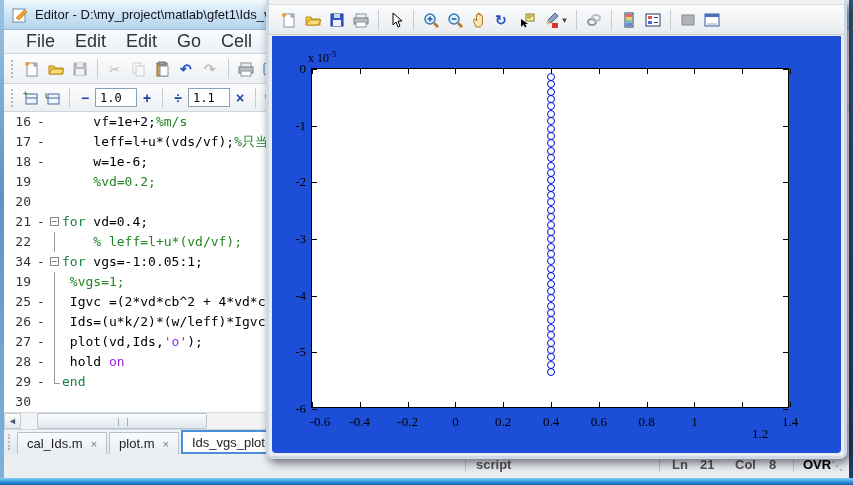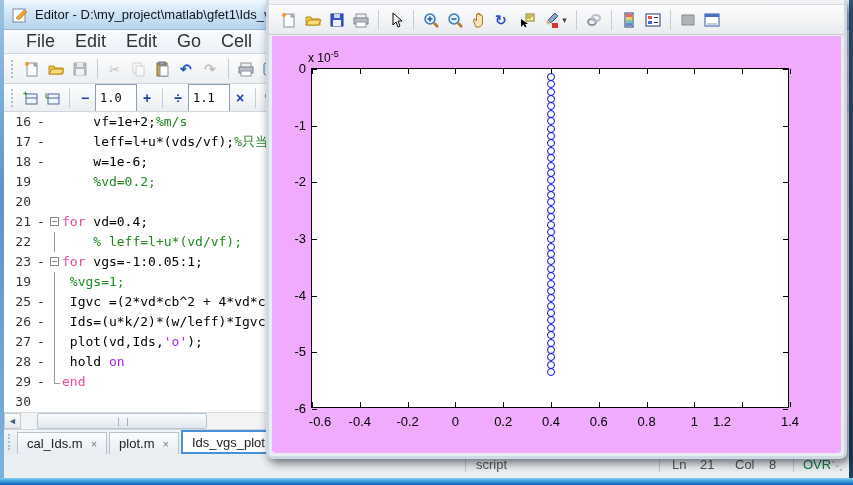--- a/index.html
+++ b/index.html
@@ -27,33 +27,33 @@
   .toolbar { position:absolute; left:4px; right:4px; display:flex; align-items:center;
       background:linear-gradient(180deg,#fdfdfd,#eceff2); border-bottom:1px solid #cfd6dd; overflow:hidden; white-space:nowrap;}
   #toolbar1 { top:54px; height:30px; padding-left:6px; }
   #toolbar2 { top:84px; height:28px; padding-left:6px; }
   .tb-grip { width:5px; height:18px; border-left:2px dotted #b4bcc4; margin:0 4px 0 1px; }
   .tb-sep  { width:1px; height:20px; background:#c4ccd4; margin:0 5px; }
   .tb-btn { width:24px; height:24px; display:flex; align-items:center; justify-content:center; border-radius:3px; }
   .tb-btn.small { width:22px; height:22px; }
   .tb-btn svg { display:block; }
   .tb-btn.disabled { opacity:.38; filter:grayscale(85%); }
-  .num-field { width:42px; height:28px; border:1px solid #8aa0b4; background:#fff; font-size:12px;
+  .num-field { width:42px; height:19px; border:1px solid #8aa0b4; background:#fff; font-size:12px;
       font-family:"DejaVu Sans Mono",monospace; padding:1px 4px; color:#000; }
   .op-btn { color:#1a3faa; font-weight:bold; font-size:14px; width:20px; text-align:center; }
   .pct { color:#2e8b2e; font-size:13px; font-weight:bold; margin-left:4px; }
 
   
   #code-area { position:absolute; left:4px; right:4px; top:112px; height:300px; background:#fff; overflow:hidden; }
   .code-line { display:flex; height:20px; line-height:20px; font-family:"DejaVu Sans Mono",monospace; font-size:13px; white-space:pre; }
   .ln  { width:30px; text-align:right; color:#333; flex:0 0 auto; padding-right:3px; background:#fff; }
   .ex  { width:14px; text-align:center; color:#333; flex:0 0 auto; background:#fff; }
   .fold{ width:14px; flex:0 0 auto; position:relative; }
   .codetext { flex:1; }
-  .tk-plain{color:#000;} .tk-comment{color:#228522;} .tk-keyword{color:#ec4899;} .tk-string{color:#a020f0;}
+  .tk-plain{color:#000;} .tk-comment{color:#228522;} .tk-keyword{color:#15803d;} .tk-string{color:#a020f0;}
   .fold-open { position:absolute; left:2px; top:5px; width:9px; height:9px; border:1px solid #888; background:#fff;
       font-size:9px; line-height:7px; text-align:center; color:#555; }
   .fold-line::before { content:""; position:absolute; left:6px; top:0; bottom:0; border-left:1px solid #999; }
   .fold-end::before  { content:""; position:absolute; left:6px; top:0; height:11px; width:5px;
       border-left:1px solid #999; border-bottom:1px solid #999; }
 
   
   #hscroll { position:absolute; left:4px; right:4px; top:412px; height:17px; background:#f2f3f5; border-top:1px solid #d8dce0; display:flex; }
   .sb-btn { width:17px; height:16px; background:linear-gradient(180deg,#fdfdfd,#e4e8ec); border:1px solid #c2cad2;
       font-size:9px; color:#4a6078; display:flex; align-items:center; justify-content:center; }
@@ -65,38 +65,38 @@
   
   #tabbar { position:absolute; left:4px; right:4px; top:429px; height:25px;
       background:linear-gradient(180deg,#f2f5f9,#e2e9f1); border-top:1px solid #cfd6de; display:flex; align-items:flex-end; padding-left:2px; }
   .tab-grip { width:5px; height:16px; border-left:2px dotted #b4bcc4; margin:0 4px 4px 2px; }
   .doc-tab { height:22px; display:flex; align-items:center; gap:8px; padding:0 9px; font-size:13px; color:#222;
       border:1px solid #b6c2ce; border-bottom:none; background:linear-gradient(180deg,#fafbfc,#e8edf3); margin-right:2px; }
   .doc-tab .x { color:#777; font-size:11px; }
   .doc-tab.active { background:#fff; border:2px solid #4a90d9; height:24px; font-weight:normal; }
 
   
-  #statusbar { position:absolute; left:4px; right:4px; top:454px; height:24px; background:#eceff2; font-size:13px; color:#555; }
+  #statusbar { position:absolute; left:4px; right:4px; top:454px; height:24px; background:#eceff2; font-size:13px; color:#555;font-weight:bold; }
   #statusbar .sep { position:absolute; top:3px; width:1px; height:15px; background:#c0c8d0; }
   #statusbar span { position:absolute; top:3px; }
-  #status-ovr { color:#15803d; }
+  #status-ovr { color:#000000; }
   #grip { position:absolute; right:6px; top:6px; width:12px; height:12px;
       background:radial-gradient(circle at 2px 2px,#b8c0c8 1px,transparent 1.2px),
                  radial-gradient(circle at 6px 6px,#b8c0c8 1px,transparent 1.2px),
                  radial-gradient(circle at 10px 10px,#b8c0c8 1px,transparent 1.2px); }
 
   
   #figure-win { position:absolute; left:266px; top:0; width:581px; height:459px;
       background:#e9edf1; border:3px solid #cfd9e4; border-top:none; border-radius:0 0 7px 7px;
       box-shadow:3px 4px 10px rgba(0,0,20,.55); }
   #fig-menustub { position:absolute; left:0; right:0; top:0; height:5px; background:#f0f2f4; border-bottom:1px solid #d8dce0; }
   #fig-toolbar { position:absolute; left:0; right:0; top:5px; height:30px; padding-left:8px;
       background:linear-gradient(180deg,#fcfcfd,#e9ecef); border-bottom:1px solid #c8cdd2;
       display:flex; align-items:center; }
-  #fig-canvas { position:absolute; left:3px; right:3px; top:36px; bottom:3px; background:#f0abfc; border-radius:0 0 4px 4px; }
+  #fig-canvas { position:absolute; left:3px; right:3px; top:36px; bottom:3px; background:#1d4ed8; border-radius:0 0 4px 4px;font-family:Liberation Serif, serif; }
 
   
   #axes { position:absolute; left:39px; top:32px; width:478px; height:340px; background:#fff; border:1px solid #000; }
   .tick { position:absolute; background:#000; }
   .xt-lab { position:absolute; top:345px; width:44px; margin-left:-22px; text-align:center; font-size:13px; color:#000; }
   .yt-lab { position:absolute; left:-34px; width:28px; text-align:right; font-size:13px; color:#000; margin-top:-8px; }
   #exp-label { position:absolute; left:-4px; top:-20px; font-size:12px; color:#000; }
   #exp-label sup { font-size:9px; }
   .marker { position:absolute; width:8px; height:8px; border:1.4px solid #000fdd; border-radius:50%; margin:-4px 0 0 -4px; background:transparent; }
 
@@ -225,21 +225,21 @@
   </div>
 
   <div id="code-area">
       <div class="code-line"><span class="ln">16</span><span class="ex">-</span><span class="fold"></span><span class="codetext">    <span class="tk-plain">vf=1e+2;</span><span class="tk-comment">%m/s</span></span></div>
       <div class="code-line"><span class="ln">17</span><span class="ex">-</span><span class="fold"></span><span class="codetext">    <span class="tk-plain">leff=l+u*(vds/vf);</span><span class="tk-comment">%只当vds是</span></span></div>
       <div class="code-line"><span class="ln">18</span><span class="ex">-</span><span class="fold"></span><span class="codetext">    <span class="tk-plain">w=1e-6;</span></span></div>
       <div class="code-line"><span class="ln">19</span><span class="ex"></span><span class="fold"></span><span class="codetext">    <span class="tk-comment">%vd=0.2;</span></span></div>
       <div class="code-line"><span class="ln">20</span><span class="ex"></span><span class="fold"></span><span class="codetext"></span></div>
       <div class="code-line"><span class="ln">21</span><span class="ex">-</span><span class="fold"><span class="fold-open">−</span></span><span class="codetext"><span class="tk-keyword">for</span><span class="tk-plain"> vd=0.4;</span></span></div>
       <div class="code-line"><span class="ln">22</span><span class="ex"></span><span class="fold fold-line"></span><span class="codetext">    <span class="tk-comment">% leff=l+u*(vd/vf);</span></span></div>
-      <div class="code-line"><span class="ln">23</span><span class="ex">-</span><span class="fold"><span class="fold-open">−</span></span><span class="codetext"><span class="tk-keyword">for</span><span class="tk-plain"> vgs=-1:0.05:1;</span></span></div>
+      <div class="code-line"><span class="ln">34</span><span class="ex">-</span><span class="fold"><span class="fold-open">−</span></span><span class="codetext"><span class="tk-keyword">for</span><span class="tk-plain"> vgs=-1:0.05:1;</span></span></div>
       <div class="code-line"><span class="ln">19</span><span class="ex"></span><span class="fold fold-line"></span><span class="codetext"> <span class="tk-comment">%vgs=1;</span></span></div>
       <div class="code-line"><span class="ln">25</span><span class="ex">-</span><span class="fold fold-line"></span><span class="codetext"> <span class="tk-plain">Igvc =(2*vd*cb^2 + 4*vd*cb*c</span></span></div>
       <div class="code-line"><span class="ln">26</span><span class="ex">-</span><span class="fold fold-line"></span><span class="codetext"> <span class="tk-plain">Ids=(u*k/2)*(w/leff)*Igvc;</span></span></div>
       <div class="code-line"><span class="ln">27</span><span class="ex">-</span><span class="fold fold-line"></span><span class="codetext"> <span class="tk-plain">plot(vd,Ids,</span><span class="tk-string">'o'</span><span class="tk-plain">);</span></span></div>
       <div class="code-line"><span class="ln">28</span><span class="ex">-</span><span class="fold fold-line"></span><span class="codetext"> <span class="tk-plain">hold </span><span class="tk-string">on</span></span></div>
       <div class="code-line"><span class="ln">29</span><span class="ex">-</span><span class="fold fold-end"></span><span class="codetext"><span class="tk-keyword">end</span></span></div>
       <div class="code-line"><span class="ln">30</span><span class="ex"></span><span class="fold"></span><span class="codetext"></span></div>
     </div>
 
   <div id="hscroll">
@@ -424,21 +424,21 @@
         <div class="tick" style="left: 286.8px; width: 1px; height: 5px; top: 0px;"></div>
         <div class="xt-lab" style="left: 286.8px;">0.6</div>
         <div class="tick" style="left: 334.6px; width: 1px; height: 5px; bottom: 0px;"></div>
         <div class="tick" style="left: 334.6px; width: 1px; height: 5px; top: 0px;"></div>
         <div class="xt-lab" style="left: 334.6px;">0.8</div>
         <div class="tick" style="left: 382.4px; width: 1px; height: 5px; bottom: 0px;"></div>
         <div class="tick" style="left: 382.4px; width: 1px; height: 5px; top: 0px;"></div>
         <div class="xt-lab" style="left: 382.4px;">1</div>
         <div class="tick" style="left: 430.2px; width: 1px; height: 5px; bottom: 0px;"></div>
         <div class="tick" style="left: 430.2px; width: 1px; height: 5px; top: 0px;"></div>
-        <div class="xt-lab" style="left: 410px;">1.2</div>
+        <div class="xt-lab" style="left: 448px; margin-top: 12px;">1.2</div>
         <div class="tick" style="left: 478px; width: 1px; height: 5px; bottom: 0px;"></div>
         <div class="tick" style="left: 478px; width: 1px; height: 5px; top: 0px;"></div>
         <div class="xt-lab" style="left: 478px;">1.4</div>
         <div class="tick" style="top: 0px; height: 1px; width: 5px; left: 0px;"></div>
         <div class="tick" style="top: 0px; height: 1px; width: 5px; right: 0px;"></div>
         <div class="yt-lab" style="top: 0px;">0</div>
         <div class="tick" style="top: 56.6667px; height: 1px; width: 5px; left: 0px;"></div>
         <div class="tick" style="top: 56.6667px; height: 1px; width: 5px; right: 0px;"></div>
         <div class="yt-lab" style="top: 56.6667px;">-1</div>
         <div class="tick" style="top: 113.333px; height: 1px; width: 5px; left: 0px;"></div>

